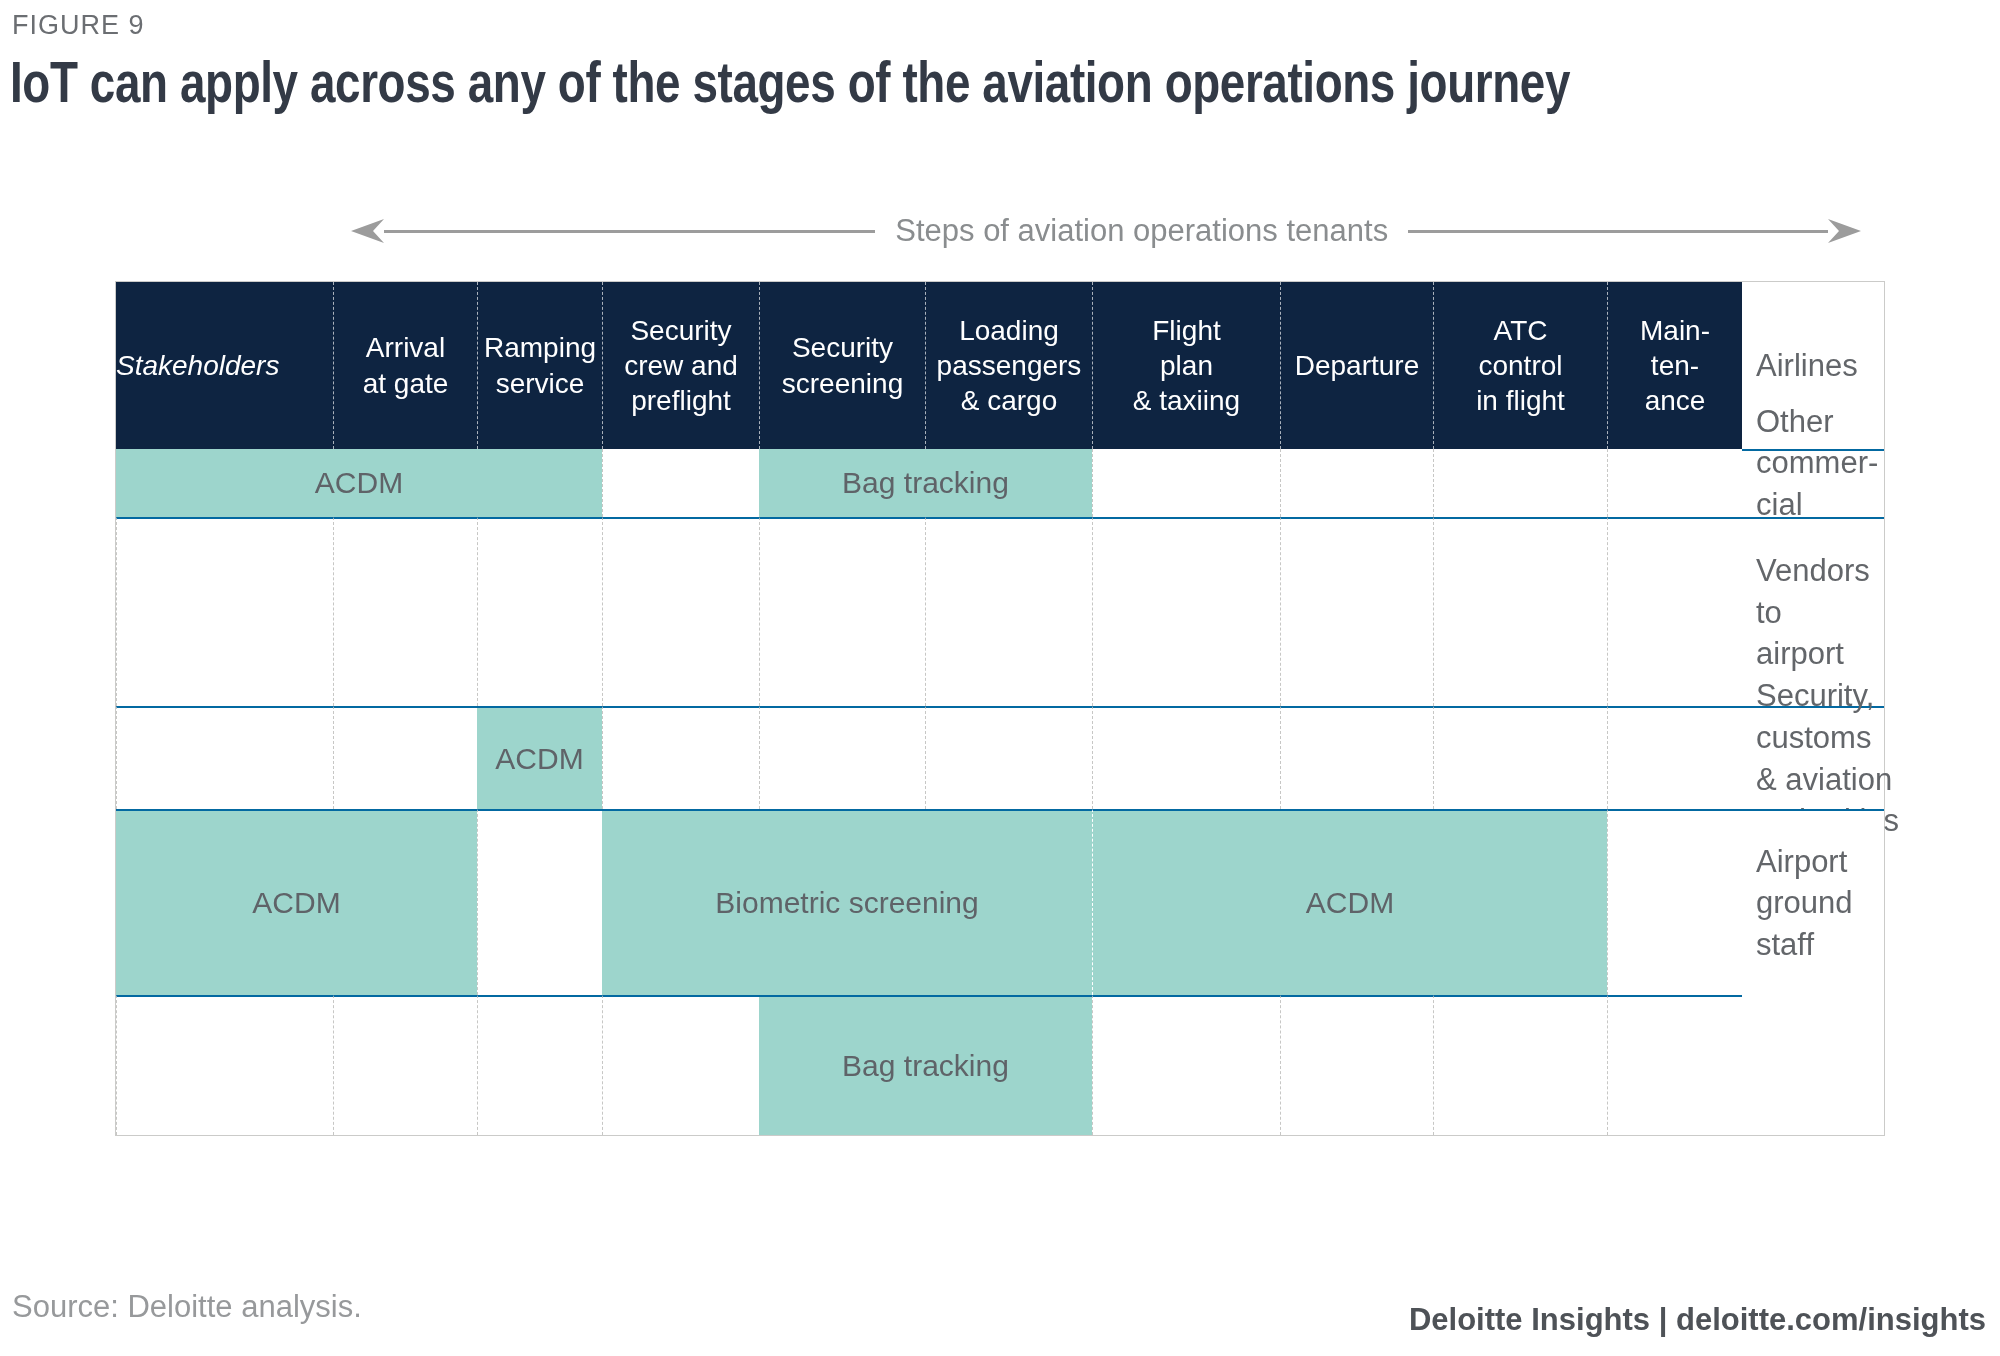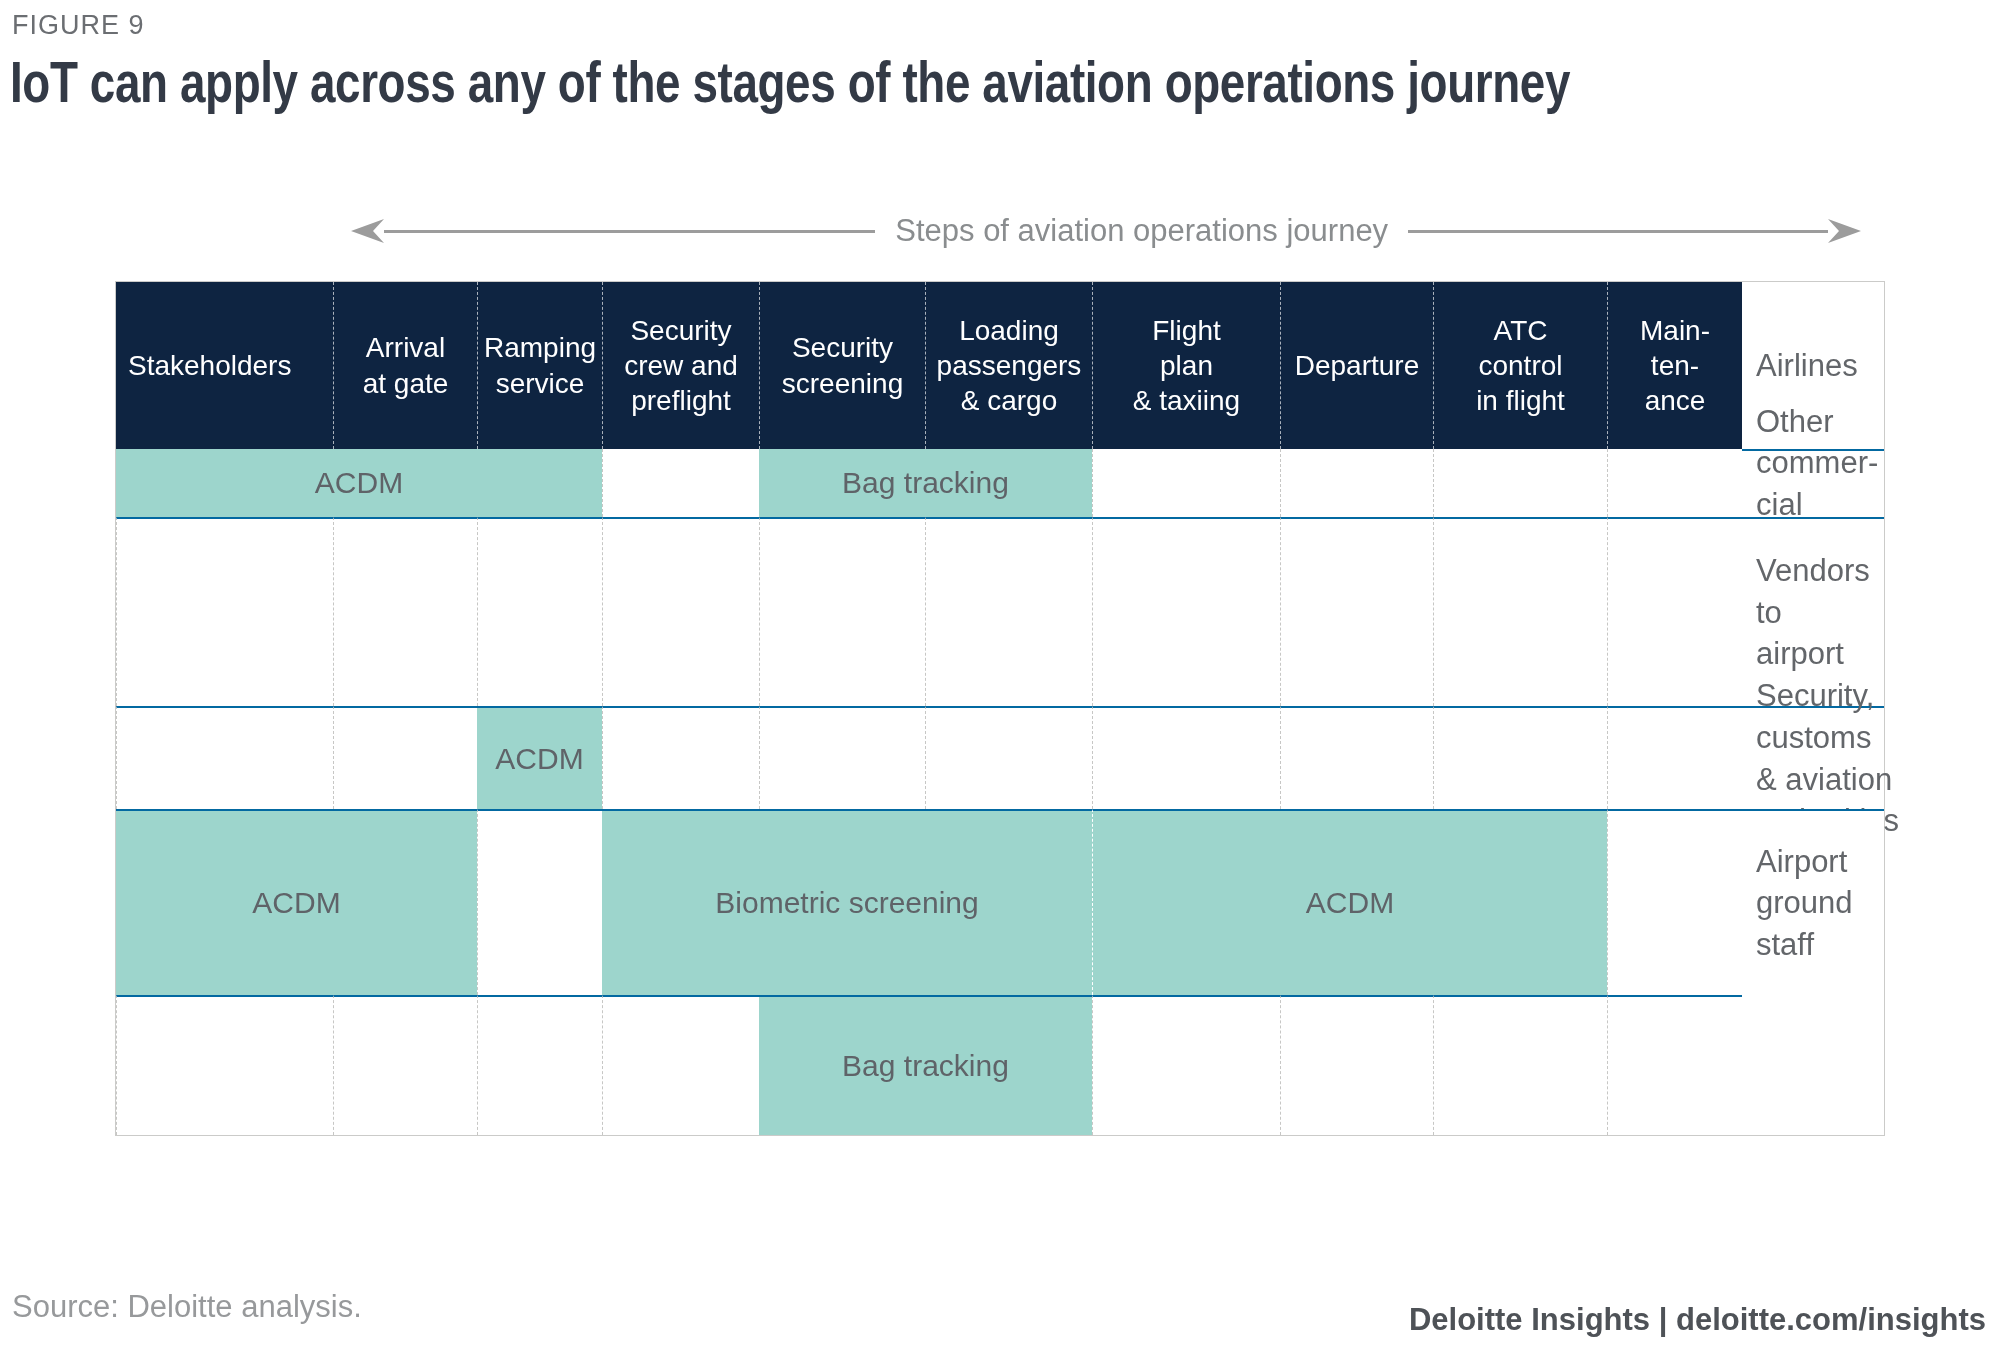--- a/index.html
+++ b/index.html
@@ -36,21 +36,21 @@
     display:grid;
     grid-template-columns:217px 144px 125px 157px 166px 167px 188px 153px 174px 135px 142px;
     grid-template-rows:167px 68px 189px 103px 186px 140px;
   }
   .hcell{
     background:var(--header_bg,#0E2441);color:#fff;
     display:flex;align-items:center;justify-content:center;
     text-align:center;font-size:28px;line-height:1.26;
     white-space:pre-line;border-left:1px dashed rgba(255,255,255,0.65);
   }
-  .hcell.first{justify-content:flex-start;text-align:center;padding-left:12px;border-left:none;}
+  .hcell.first{justify-content:flex-start;text-align:center;border-left:none;font-style:italic;}
   .label-cell{
     display:flex;align-items:center;justify-content:flex-start;
     padding-left:14px;font-size:31px;line-height:1.34;color:#63666A;
     background:#fff;white-space:pre-line;
   }
   .empty{background:#fff;border-left:1px dashed #C7C7C5;}
   .teal{
     background:var(--highlight,#9DD5CC);color:#5F6368;
     display:flex;align-items:center;justify-content:center;
     font-size:30px;text-align:left;
@@ -75,21 +75,21 @@
 
 <div class="title">
   <span class="title-inner">IoT can apply across any of the stages of the aviation operations journey</span>
 </div>
 
 <div class="axis">
   <svg class="ah" width="36" height="30" viewBox="0 0 36 30">
       <path d="M36 3 L3 15 L36 27 L25 15 Z" fill="#9C9C9C"></path>
     </svg>
   <div class="aline l"></div>
-  <div class="axis-text">Steps of aviation operations journey</div>
+  <div class="axis-text">Steps of aviation operations tenants</div>
   <div class="aline r"></div>
   <svg class="ah" width="36" height="30" viewBox="0 0 36 30">
       <path d="M0 3 L33 15 L0 27 L11 15 Z" fill="#9C9C9C"></path>
     </svg>
 </div>
 
 <div class="tbl">
 
   <div class="hcell first">Stakeholders</div>
   <div class="hcell">Arrival

